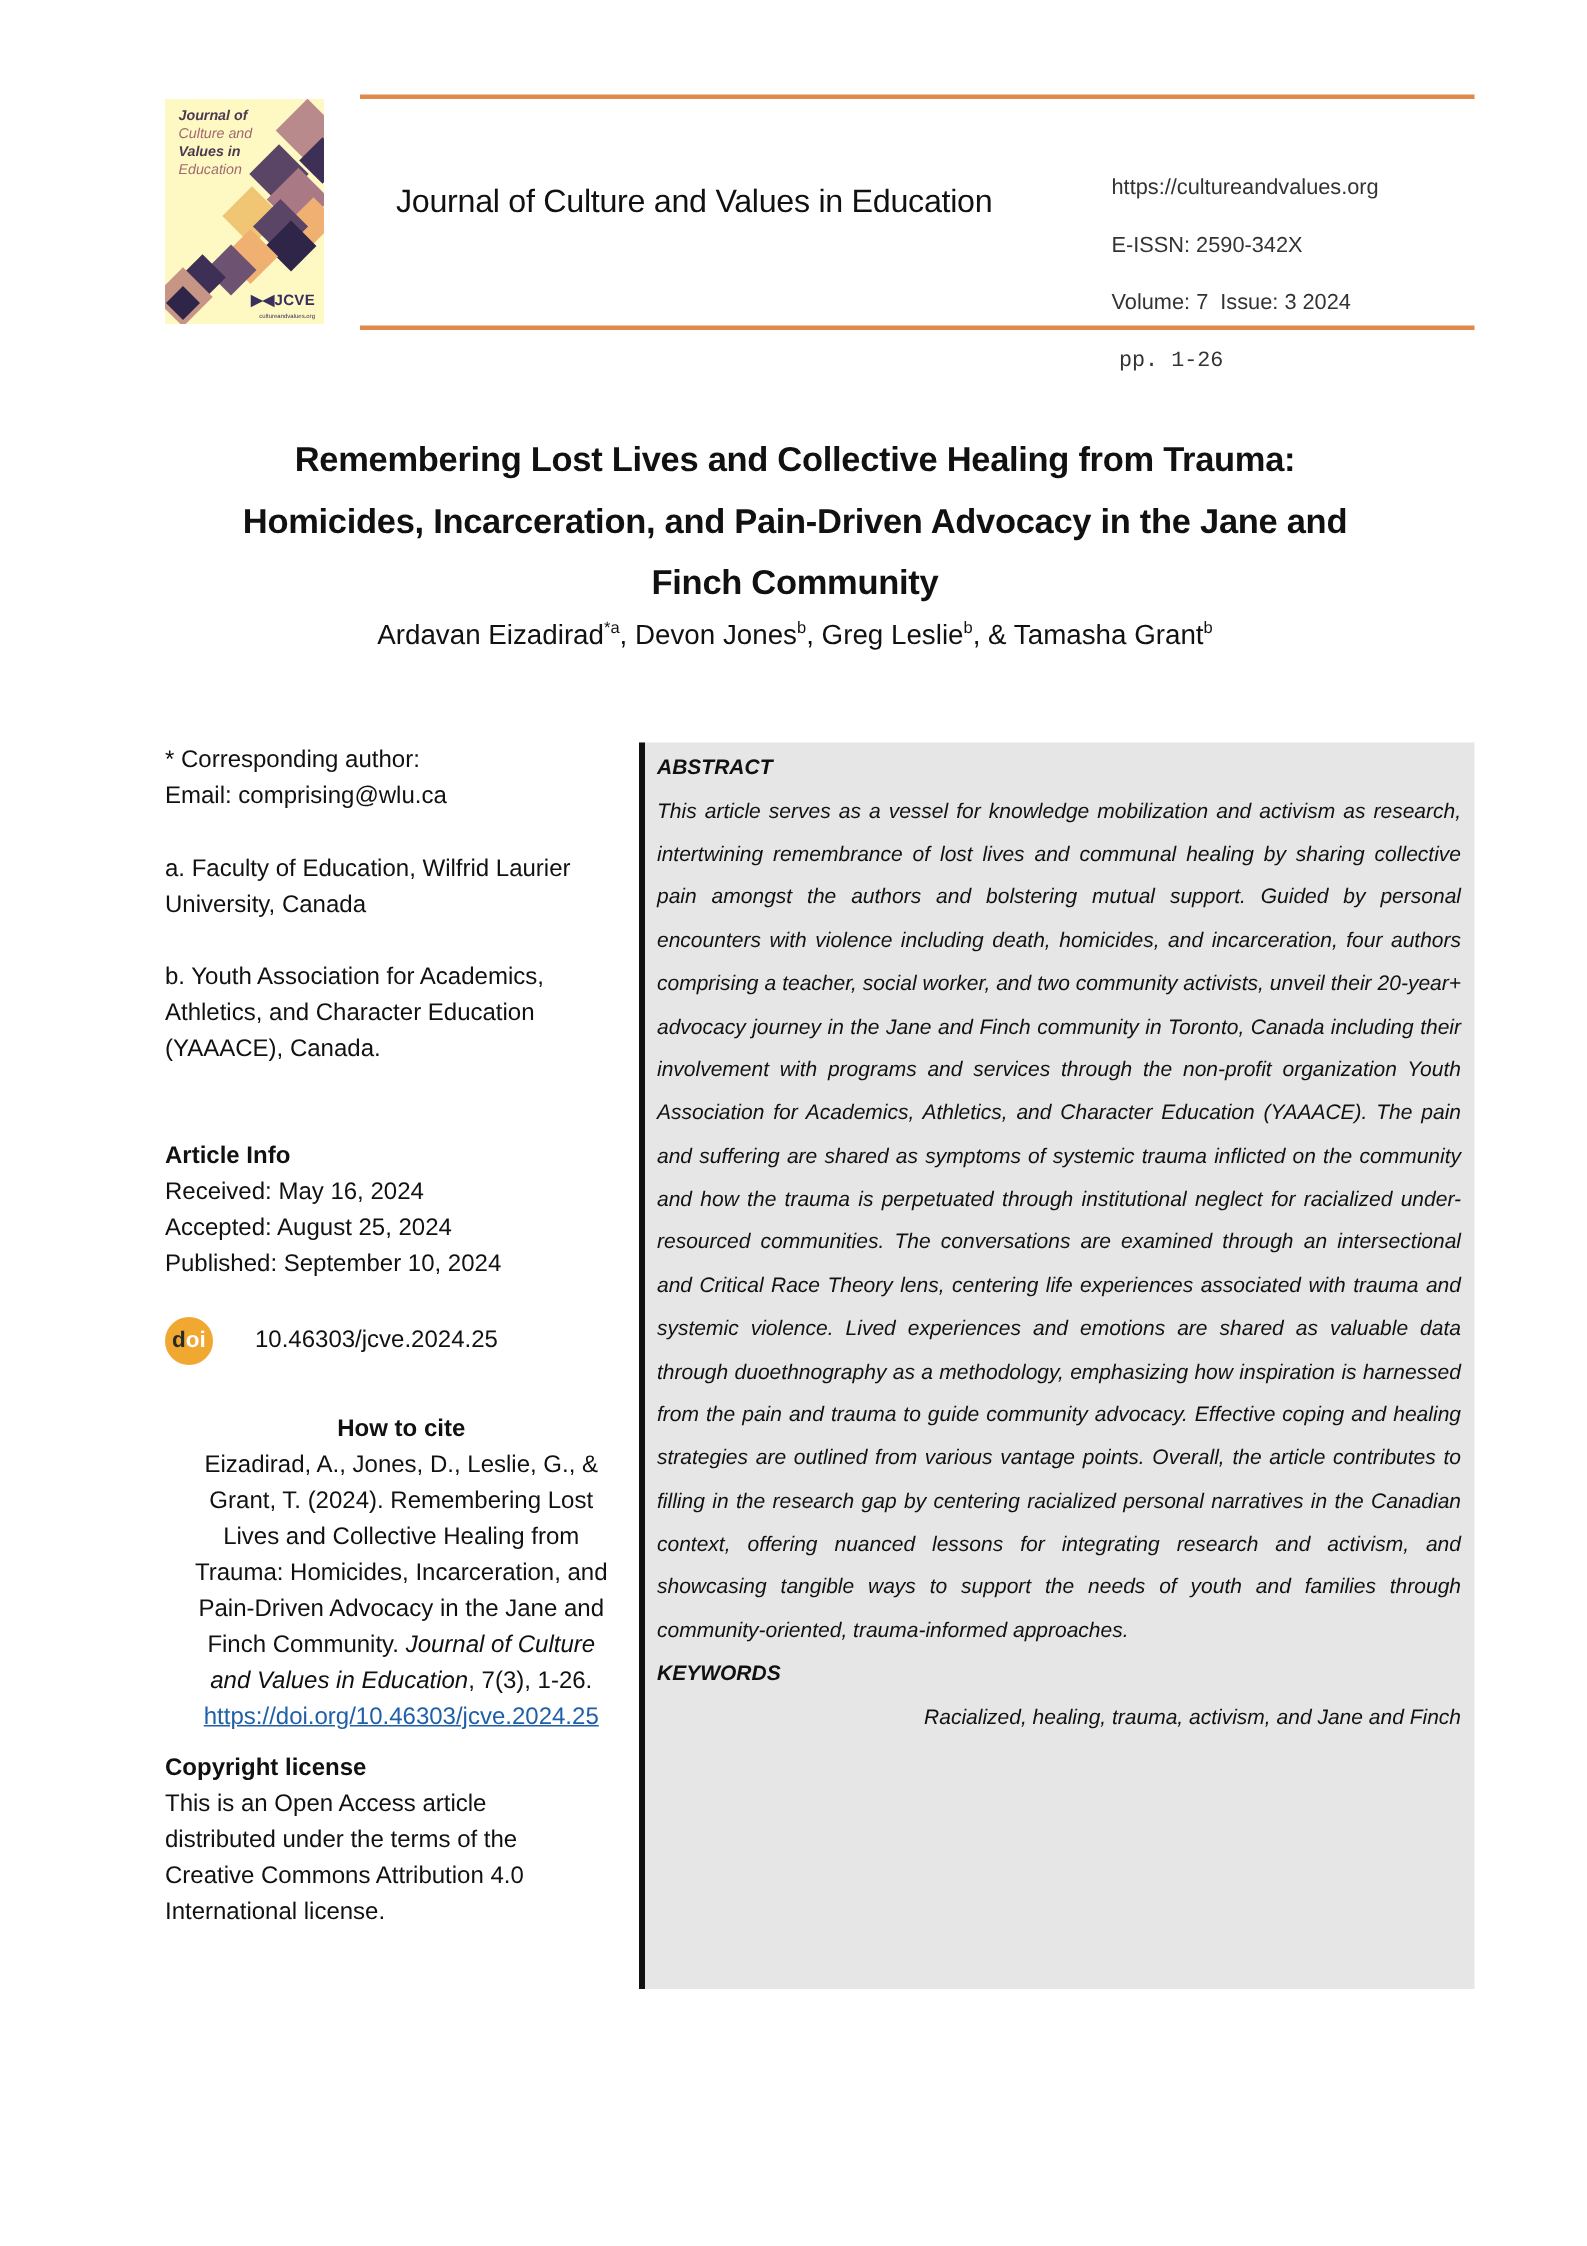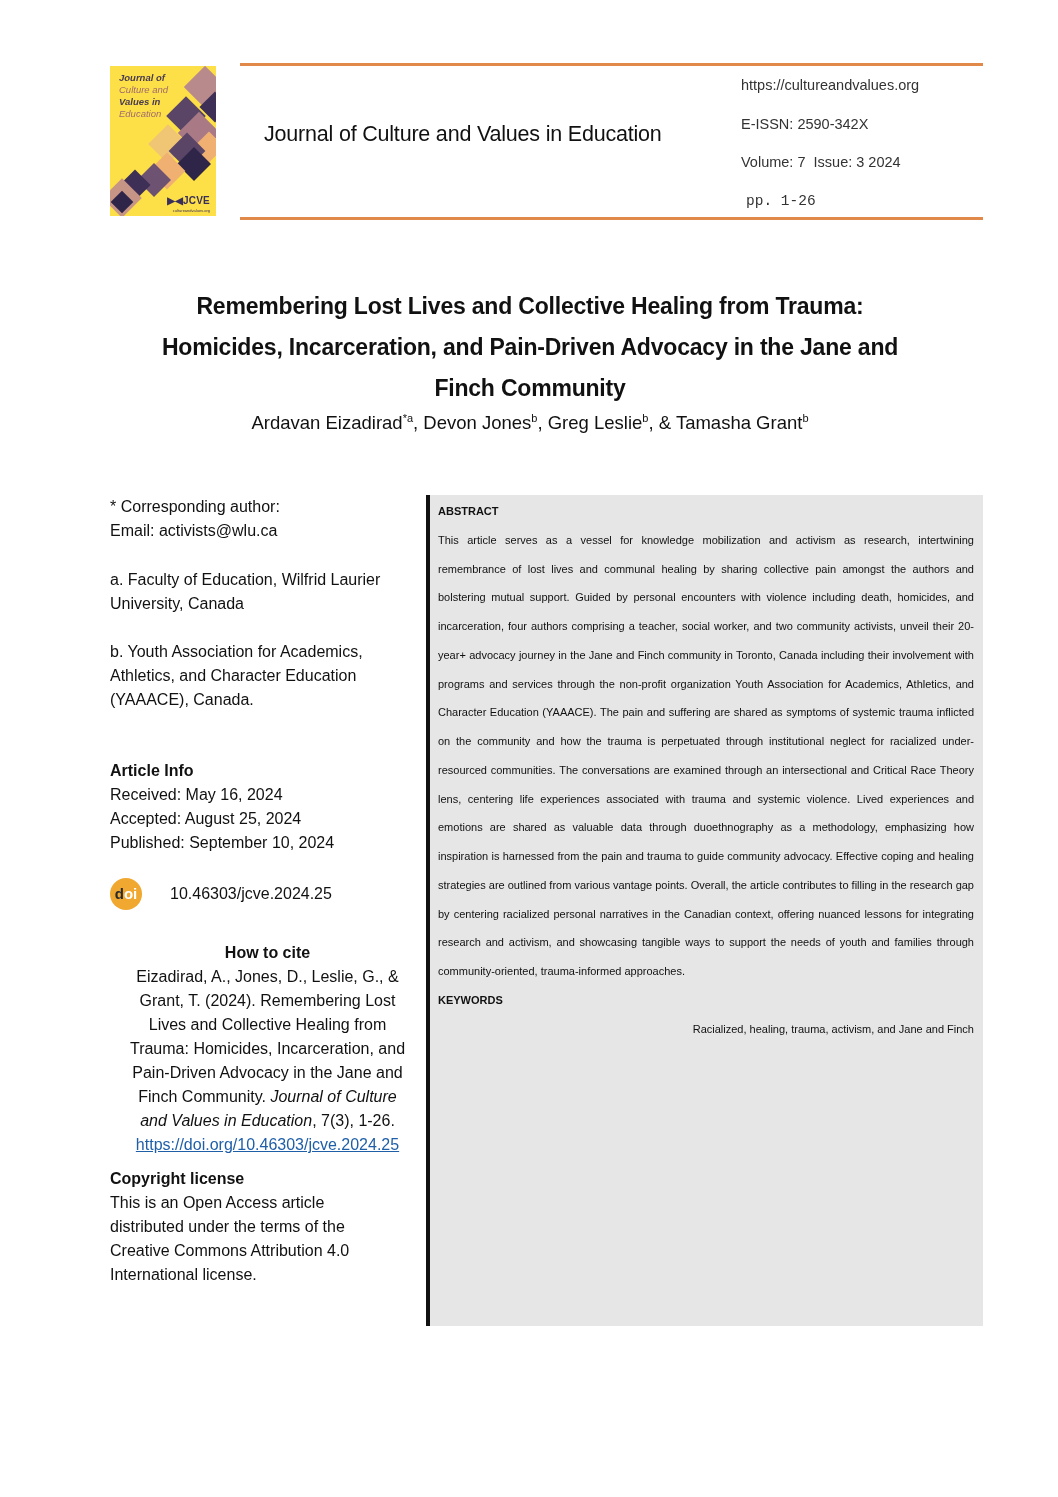--- a/index.html
+++ b/index.html
@@ -1,41 +1,41 @@
 <!DOCTYPE html>
 <html><head>
 <meta charset="utf-8">
 <style>
   html, body { margin: 0; padding: 0; background: #ffffff; }
   body { width: 1058px; height: 1497px; position: relative; overflow: hidden;
          font-family: "Liberation Sans", sans-serif; color: #111; }
   .abs { position: absolute; }
 
   
-  .cover { left: 110px; top: 66px; width: 106px; height: 150px; background: #fde047; overflow: hidden; }
+  .cover { left: 110px; top: 66px; width: 106px; height: 150px; background: #fef9c3; overflow: hidden; }
   .cover .ct { position: absolute; left: 9px; font-size: 9.5px; line-height: 12px; font-style: italic; font-weight: bold; }
   .cover .ct.dark { color: #4a3b52; }
   .cover .ct.light { color: #a06a6e; font-weight: normal; }
   .sq { position: absolute; transform: rotate(-45deg); }
   .cover .logo { position: absolute; right: 6px; bottom: 10px; font-size: 10px; color: #3a2e5a; font-weight: bold; letter-spacing: 0.2px; }
   .cover .logo-sub { position: absolute; right: 6px; bottom: 3px; font-size: 4px; color: #3a2e5a; }
 
   .orange-line { height: 3px; background: #e0894a; }
   .header-title { font-family: "Liberation Sans", sans-serif; font-size: 21.5px; color: #111; letter-spacing: -0.2px; }
-  .meta { font-size: 14.5px; color: #333; }
+  .meta { font-size: 14.5px; color: #333; margin-top: 40px; }
 
   .title { left: 100px; width: 860px; top: 286px; text-align: center; font-weight: bold; font-size: 23px; line-height: 41px; color: #111; letter-spacing: -0.2px; }
   .authors { left: 100px; width: 860px; top: 412px; text-align: center; font-size: 18.5px; color: #111; }
   .authors sup { font-size: 11px; }
 
   .side { left: 110px; width: 315px; font-size: 16px; line-height: 24px; color: #111; }
   .link { color: #1f5fa8; text-decoration: underline; }
 
   .abstract-box { left: 426px; top: 495px; width: 557px; height: 831px; background: #e6e6e6; border-left: 4px solid #111; box-sizing: border-box; }
-  .abstract-inner { position: absolute; left: 8px; right: 9px; top: 2px; font-size: 11px; line-height: 28.75px; color: #111; text-align: justify; }
+  .abstract-inner { position: absolute; left: 8px; right: 9px; top: 2px; font-size: 14px; line-height: 28.75px; color: #111; text-align: justify; font-style: italic; }
   .abstract-inner .h { font-weight: bold; text-align: left; }
   .abstract-inner .kw { text-align: right; }
 
   .doi-icon { left: 110px; top: 878px; width: 32px; height: 32px; border-radius: 50%; background: #f0a830; color: #fff; font-weight: bold; font-size: 15px; text-align: center; line-height: 31px; }
   .doi-icon .d { color: #2a2a2a; }
 </style>
 </head>
 <body>
 
 <div class="abs cover">
@@ -78,21 +78,21 @@
   <div>Homicides, Incarceration, and Pain-Driven Advocacy in the Jane and</div>
   <div>Finch Community</div>
 </div>
 
 <div class="abs authors">
   <span>Ardavan Eizadirad</span><sup>*a</sup><span style="white-space:pre;">, </span><span>Devon Jones</span><sup>b</sup><span style="white-space:pre;">, </span><span>Greg Leslie</span><sup>b</sup><span style="white-space:pre;">, &amp; </span><span>Tamasha Grant</span><sup>b</sup>
 </div>
 
 <div class="abs side" style="top:495px;">
   <div>* Corresponding author:</div>
-  <div>Email: activists@wlu.ca</div>
+  <div>Email: comprising@wlu.ca</div>
 </div>
 
 <div class="abs side" style="top:568px;">
   <div>a. Faculty of Education, Wilfrid Laurier</div>
   <div>University, Canada</div>
 </div>
 
 <div class="abs side" style="top:640px;">
   <div>b. Youth Association for Academics,</div>
   <div>Athletics, and Character Education</div>

